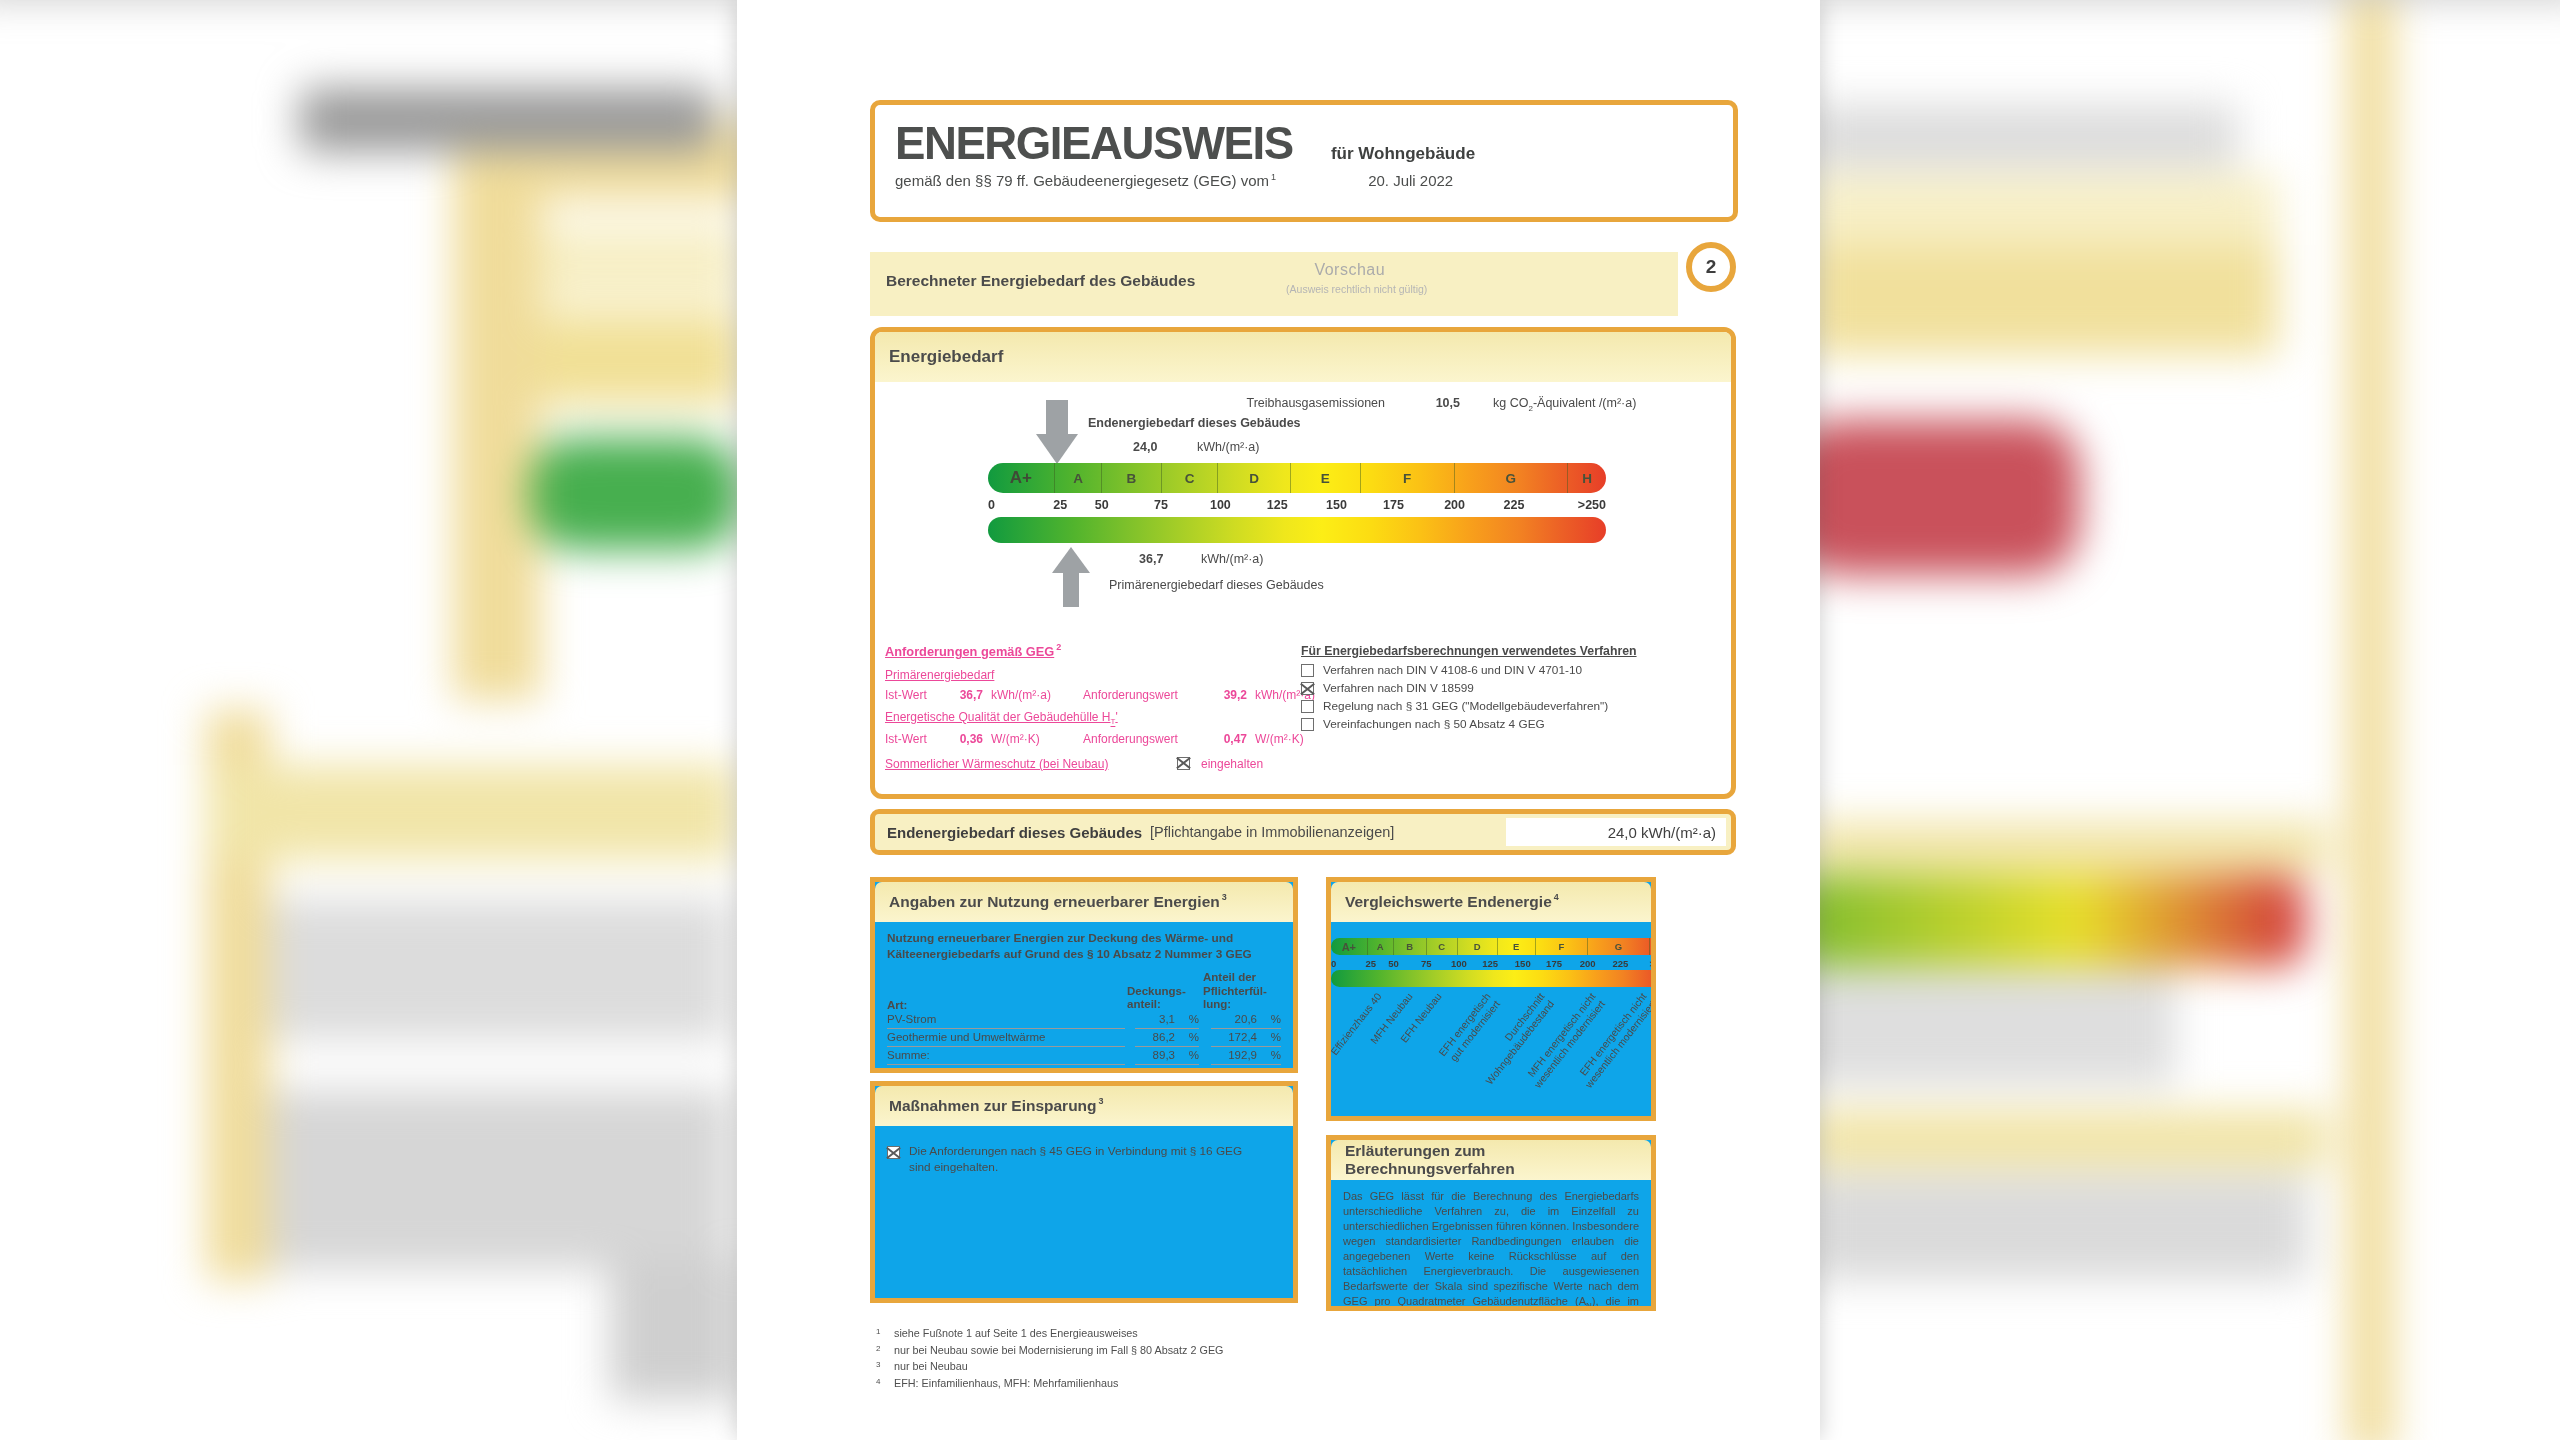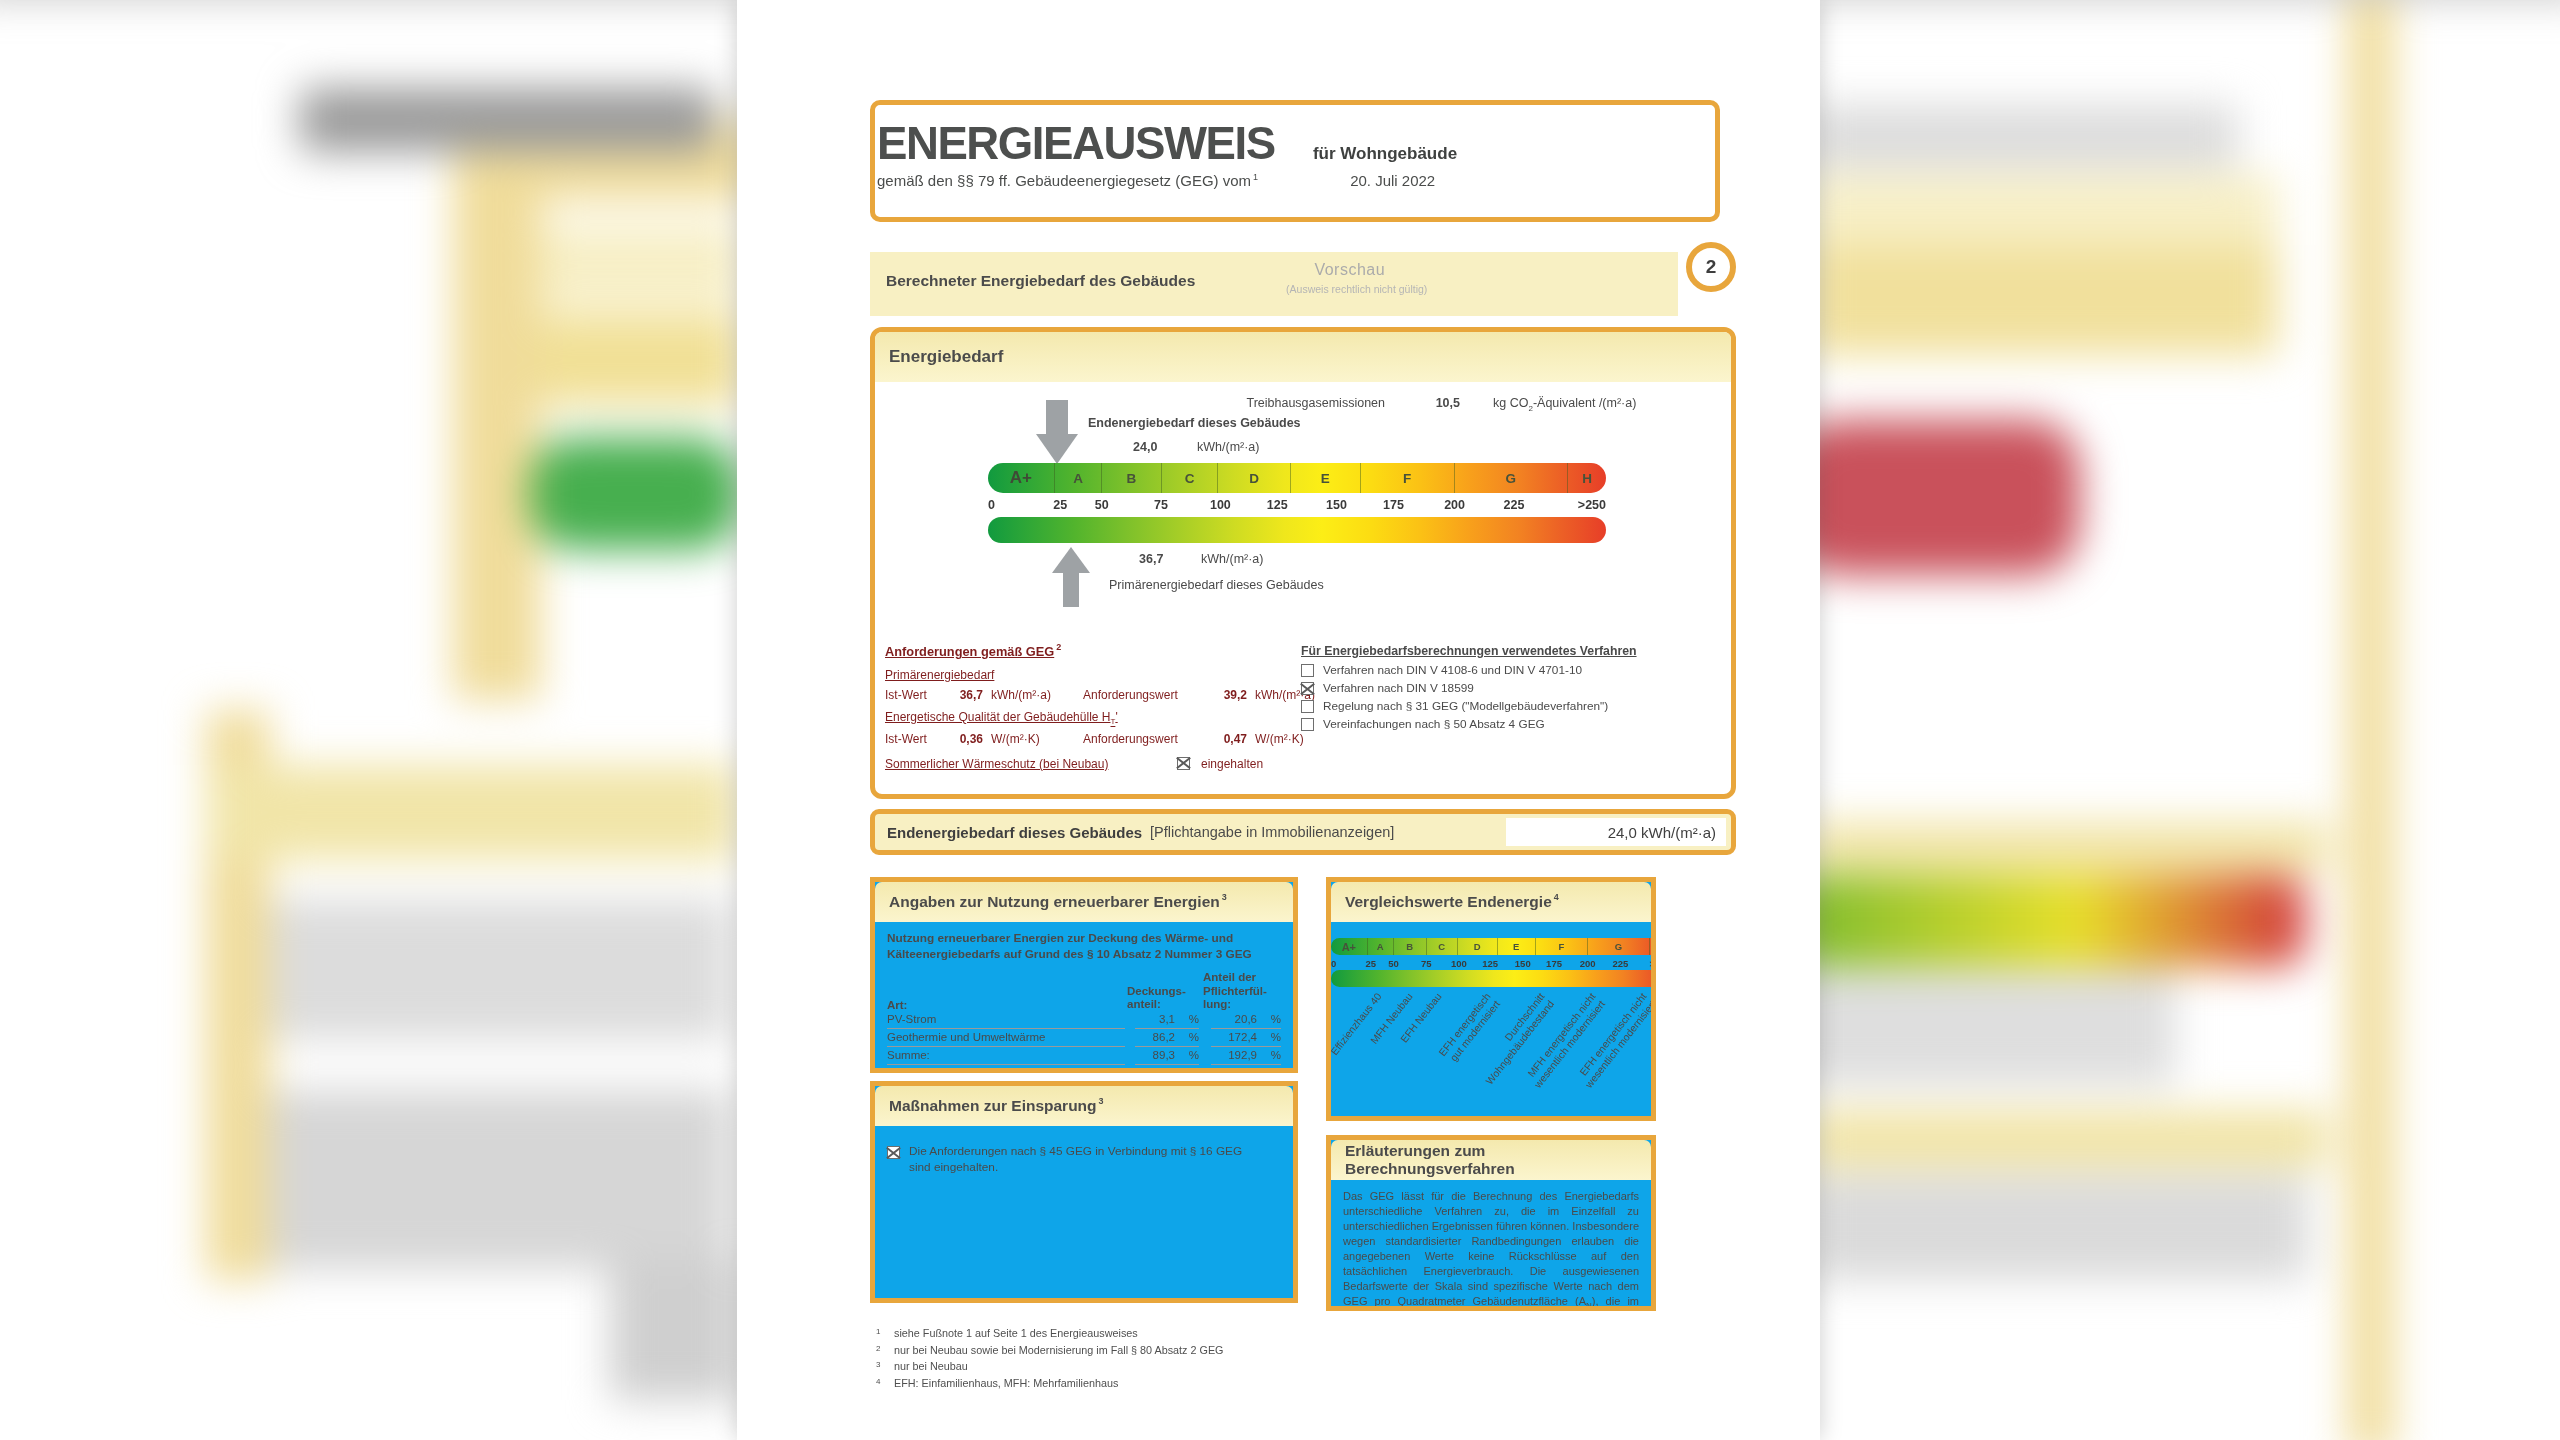--- a/index.html
+++ b/index.html
@@ -29,21 +29,21 @@
   .b18{left:1838px;top:852px;width:520px;height:50px;background:#F1E4A6;}
   .b19{left:1825px;top:905px;width:510px;height:92px;border-radius:24px;background:linear-gradient(90deg,#7CBB2F,#E8E02A 55%,#D2353C);}
   .b20{left:1825px;top:998px;width:380px;height:118px;background:#DEDEDE;}
   .b21{left:1838px;top:1140px;width:520px;height:58px;background:#F1E4A6;}
   .b22{left:1838px;top:1205px;width:500px;height:105px;background:#DADADA;}
   
   .page{position:absolute;left:737px;top:0;width:1083px;height:1440px;background:#fff;
         box-shadow:0 0 22px rgba(0,0,0,.20);overflow:hidden;}
   .content{position:absolute;left:133px;top:0;width:866px;}
   
-  .title-box{margin-top:100px;height:102px;border:5px solid #E8A63C;border-radius:10px;padding:10px 18px 0 2px;box-sizing:content-box;width:calc(100% - 46px);}
+  .title-box{margin-top:100px;height:102px;border:5px solid #E8A63C;border-radius:10px;padding:10px 18px 0 20px;box-sizing:content-box;width:calc(100% - 46px);}
   .trow1{display:flex;align-items:baseline;}
   .big-title{font-size:47px;font-weight:bold;letter-spacing:-1.5px;color:#4d4f4e;transform:scaleX(.97);transform-origin:left;white-space:nowrap;}
   .for-label{font-size:17px;font-weight:bold;color:#3f4140;margin-left:26px;white-space:nowrap;}
   .trow2{font-size:15px;color:#4b4d4c;margin-top:2px;}
   .sup{font-size:9px;position:relative;top:-6px;margin-left:2px;}
   .law-date{margin-left:92px;}
   
   .header-row{position:relative;height:64px;margin-top:30px;}
   .hband{position:absolute;left:0;top:0;width:calc(100% - 58px);height:100%;background:#F8F0C3;}
   .hband-label{position:absolute;left:16px;top:20px;font-size:15.5px;font-weight:bold;color:#4b4b4b;}
@@ -86,21 +86,21 @@
   .arrow-down .shaft{position:absolute;background:#9EA2A5;}
   .arrow-down .head{position:absolute;width:0;height:0;border-left:21px solid transparent;border-right:21px solid transparent;border-top:30px solid #9EA2A5;}
   .arrow-up .head{position:absolute;width:0;height:0;border-left:19px solid transparent;border-right:19px solid transparent;border-bottom:26px solid #9EA2A5;}
   .arrow-up .shaft{position:absolute;background:#9EA2A5;}
   
   .cb{display:inline-block;width:13px;height:13px;border:1.5px solid #6e6e6e;background:#fff;position:relative;flex:none;box-sizing:border-box;}
   .cb.checked::before,.cb.checked::after{content:"";position:absolute;left:-3px;right:-3px;top:4.5px;height:1.8px;background:#5a5a5a;}
   .cb.checked::before{transform:rotate(38deg);}
   .cb.checked::after{transform:rotate(-38deg);}
   
-  .anf{font-size:12px;color:#7f1d1d;line-height:1.2;}
+  .anf{font-size:12px;color:#ec4899;line-height:1.2;}
   .u{text-decoration:underline;}
   .anf .row{margin:5px 0 7px 0;white-space:nowrap;}
   .anf .row span{display:inline-block;}
   .w-l1{width:60px;}.w-v1{width:38px;font-weight:bold;text-align:right;margin-right:8px;}
   .w-u1{width:92px;}.w-l2{width:122px;}.w-v2{width:42px;font-weight:bold;text-align:right;margin-right:8px;}
   .anf-title{font-size:12.8px;font-weight:bold;margin-bottom:9px;}
   .grp{margin:8px 0 2px 0;}
   .sommer{position:relative;margin-top:10px;height:16px;}
   .sommer .cb{position:absolute;left:292px;top:0;}
   .sommer .sval{position:absolute;left:316px;top:0;}

